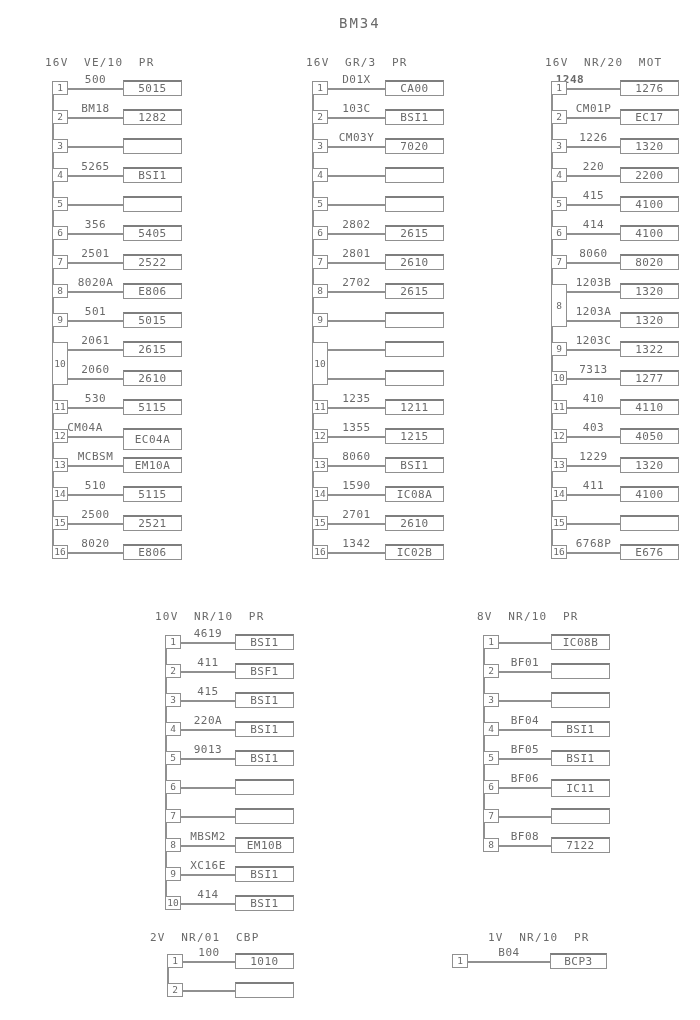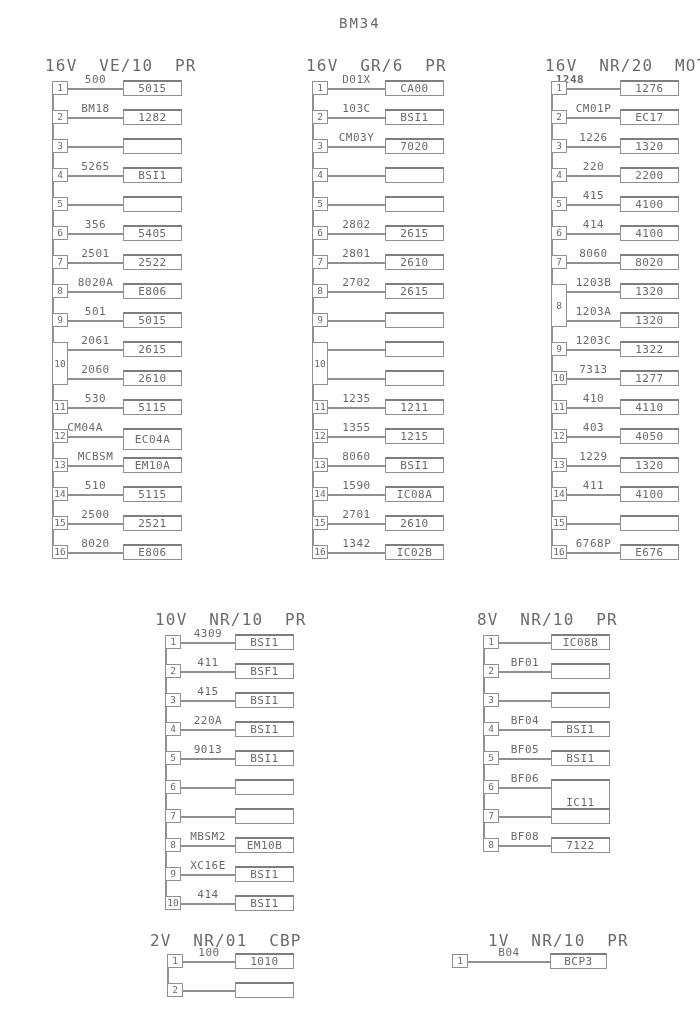--- a/index.html
+++ b/index.html
@@ -6,21 +6,21 @@
   #stage{
     position:relative;width:700px;height:1020px;background:var(--bg,#fff);
     font-family:"DejaVu Sans Mono", monospace;color:var(--txt,#6a6a6a);
     overflow:hidden;
   }
   .title{
     position:absolute;left:339px;top:15px;font-size:14px;letter-spacing:2px;
     color:var(--txt);white-space:pre;
   }
   .hdr{
-    position:absolute;font-size:16px;letter-spacing:1.2px;white-space:pre;
+    position:absolute;font-size:11px;letter-spacing:1.2px;white-space:pre;
     color:var(--txt);
   }
   .pin{
     position:absolute;box-sizing:border-box;border:1.4px solid var(--ln);
     background:#fff;font-size:9.5px;text-align:center;color:var(--txt);
     z-index:2;
   }
   .bus{
     position:absolute;width:1.6px;background:var(--ln);z-index:1;
   }
@@ -139,21 +139,21 @@
     <div class="dest" style="left: 123px; top: 515px; width: 59px; height: 16px;">
       <div class="dlabel">2521</div>
     </div>
     <div class="pin" style="left: 52px; top: 545px; width: 16px; height: 14px; line-height: 12px;">16</div>
     <div class="wire" style="left: 68px; top: 552px; width: 55px;"></div>
     <div class="wlabel" style="left: 95.5px; top: 538px;">8020</div>
     <div class="dest" style="left: 123px; top: 544px; width: 59px; height: 16px;">
       <div class="dlabel">E806</div>
     </div>
     <div class="bus" style="left: 52px; top: 81px; height: 478px;"></div>
-    <div class="hdr" style="left: 306px; top: 56px;">16V  GR/6  PR</div>
+    <div class="hdr" style="left: 306px; top: 56px;">16V  GR/3  PR</div>
     <div class="pin" style="left: 312px; top: 81px; width: 16px; height: 14px; line-height: 12px;">1</div>
     <div class="wire" style="left: 328px; top: 88px; width: 57px;"></div>
     <div class="wlabel" style="left: 356.5px; top: 74px;">D01X</div>
     <div class="dest" style="left: 385px; top: 80px; width: 59px; height: 16px;">
       <div class="dlabel">CA00</div>
     </div>
     <div class="pin" style="left: 312px; top: 110px; width: 16px; height: 14px; line-height: 12px;">2</div>
     <div class="wire" style="left: 328px; top: 117px; width: 57px;"></div>
     <div class="wlabel" style="left: 356.5px; top: 103px;">103C</div>
     <div class="dest" style="left: 385px; top: 109px; width: 59px; height: 16px;">
@@ -342,21 +342,21 @@
     <div class="pin" style="left: 551px; top: 545px; width: 16px; height: 14px; line-height: 12px;">16</div>
     <div class="wire" style="left: 567px; top: 552px; width: 53px;"></div>
     <div class="wlabel" style="left: 593.5px; top: 538px;">6768P</div>
     <div class="dest" style="left: 620px; top: 544px; width: 59px; height: 16px;">
       <div class="dlabel">E676</div>
     </div>
     <div class="bus" style="left: 551px; top: 81px; height: 478px;"></div>
     <div class="hdr" style="left: 155px; top: 610px;">10V  NR/10  PR</div>
     <div class="pin" style="left: 165px; top: 635px; width: 16px; height: 14px; line-height: 12px;">1</div>
     <div class="wire" style="left: 181px; top: 642px; width: 54px;"></div>
-    <div class="wlabel" style="left: 208px; top: 628px;">4309</div>
+    <div class="wlabel" style="left: 208px; top: 628px;">4619</div>
     <div class="dest" style="left: 235px; top: 634px; width: 59px; height: 16px;">
       <div class="dlabel">BSI1</div>
     </div>
     <div class="pin" style="left: 165px; top: 664px; width: 16px; height: 14px; line-height: 12px;">2</div>
     <div class="wire" style="left: 181px; top: 671px; width: 54px;"></div>
     <div class="wlabel" style="left: 208px; top: 657px;">411</div>
     <div class="dest" style="left: 235px; top: 663px; width: 59px; height: 16px;">
       <div class="dlabel">BSF1</div>
     </div>
     <div class="pin" style="left: 165px; top: 693px; width: 16px; height: 14px; line-height: 12px;">3</div>
@@ -431,21 +431,21 @@
     </div>
     <div class="pin" style="left: 483px; top: 751px; width: 16px; height: 14px; line-height: 12px;">5</div>
     <div class="wire" style="left: 499px; top: 758px; width: 52px;"></div>
     <div class="wlabel" style="left: 525px; top: 744px;">BF05</div>
     <div class="dest" style="left: 551px; top: 750px; width: 59px; height: 16px;">
       <div class="dlabel">BSI1</div>
     </div>
     <div class="pin" style="left: 483px; top: 780px; width: 16px; height: 14px; line-height: 12px;">6</div>
     <div class="wire" style="left: 499px; top: 787px; width: 52px;"></div>
     <div class="wlabel" style="left: 525px; top: 773px;">BF06</div>
-    <div class="dest" style="left: 551px; top: 779px; width: 59px; height: 31px; align-items: flex-end;">
+    <div class="dest" style="left: 551px; top: 779px; width: 59px; height: 18px;">
       <div class="dlabel">IC11</div>
     </div>
     <div class="pin" style="left: 483px; top: 809px; width: 16px; height: 14px; line-height: 12px;">7</div>
     <div class="wire" style="left: 499px; top: 816px; width: 52px;"></div>
     <div class="dest" style="left: 551px; top: 808px; width: 59px; height: 16px;">
       <div class="dlabel"></div>
     </div>
     <div class="pin" style="left: 483px; top: 838px; width: 16px; height: 14px; line-height: 12px;">8</div>
     <div class="wire" style="left: 499px; top: 845px; width: 52px;"></div>
     <div class="wlabel" style="left: 525px; top: 831px;">BF08</div>

